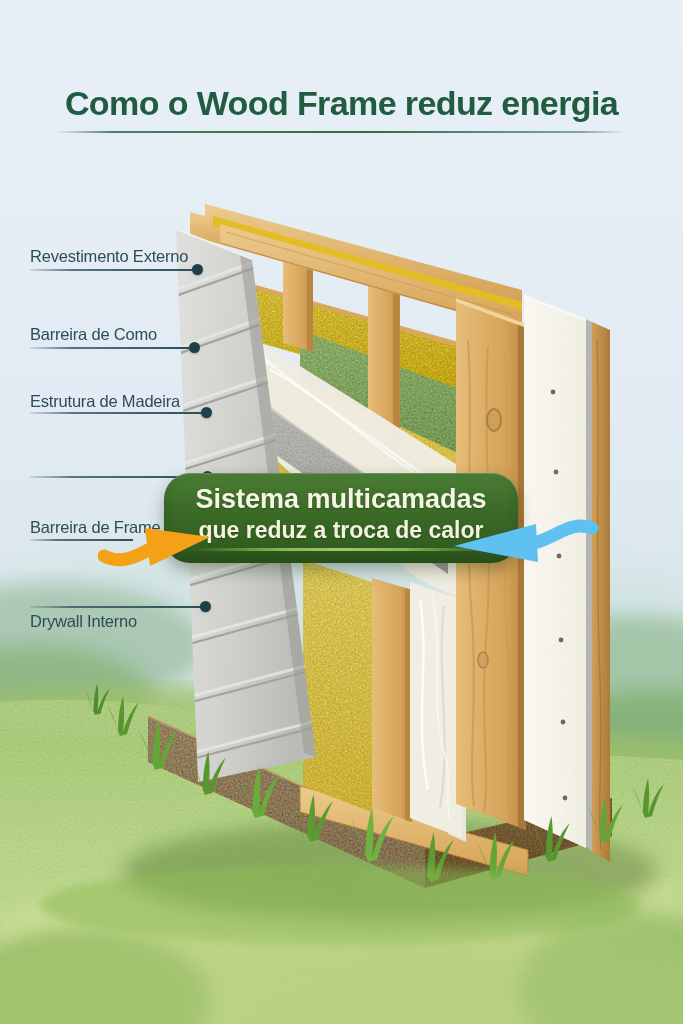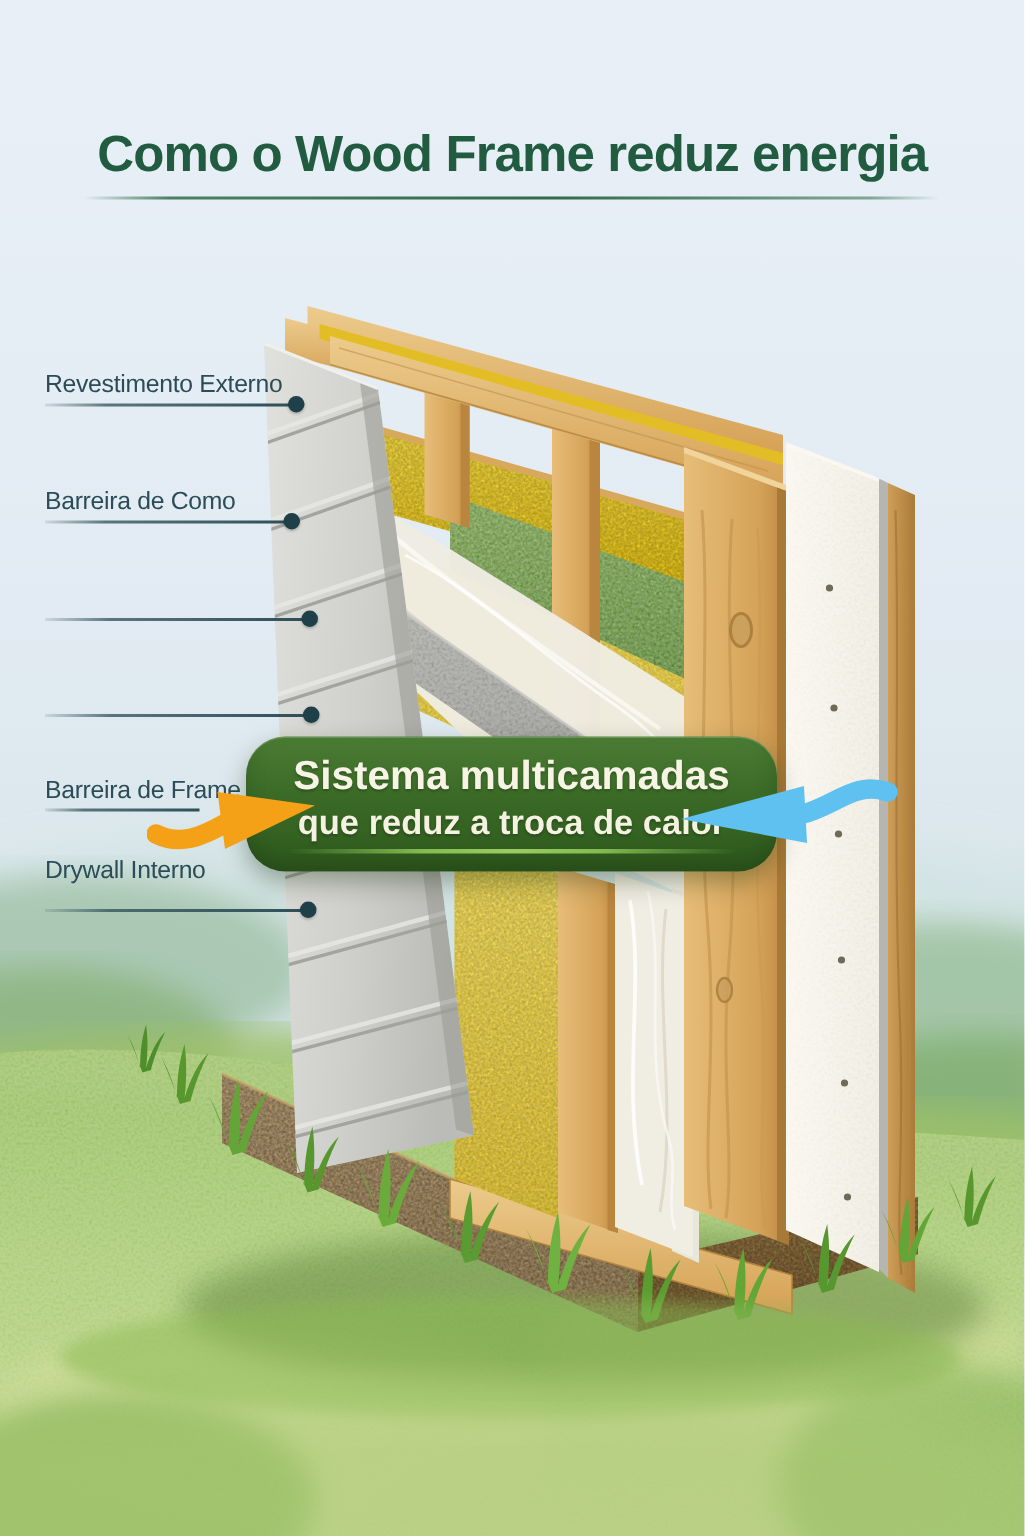--- a/index.html
+++ b/index.html
@@ -23,21 +23,21 @@
   }
   .leader{
     position:absolute;left:30px;height:1.5px;z-index:4;
     background:linear-gradient(90deg,rgba(44,77,87,.12),rgba(44,77,87,.75) 25%,#2e4f58);
   }
   .leader .dot{
     position:absolute;right:-9px;top:-5px;width:11px;height:11px;border-radius:50%;
     background:#1f4049;box-shadow:0 1px 2px rgba(0,0,0,.25);
   }
   .banner{
-    position:absolute;left:164px;top:491px;width:354px;height:90px;border-radius:26px;
+    position:absolute;left:164px;top:473px;width:354px;height:90px;border-radius:26px;
     background:linear-gradient(180deg,#4b7c34 0%,#3a6a26 45%,#2e5a1d 100%);
     box-shadow:0 7px 16px rgba(25,45,12,.35), inset 0 1px 0 rgba(255,255,255,.18), inset 0 -8px 14px rgba(0,0,0,.16);
     display:flex;flex-direction:column;align-items:center;justify-content:center;z-index:5;
   }
   .banner-line1{font-size:27px;font-weight:bold;color:#f7f4e6;line-height:1.1;text-shadow:0 1px 2px rgba(0,0,0,.25);}
   .banner-line2{font-size:23px;font-weight:bold;color:#f5f2e2;line-height:1.15;margin-top:2px;text-shadow:0 1px 2px rgba(0,0,0,.25);}
   .banner-underline{
     width:300px;height:3px;margin-top:5px;border-radius:2px;
     background:linear-gradient(90deg,rgba(140,191,87,0),#86b852 30%,#9ccb66 50%,#86b852 70%,rgba(140,191,87,0));
   }
@@ -301,32 +301,33 @@
   <div class="layer-label" style="top:247px">Revestimento Externo</div>
   <div class="leader" style="top:269px;width:164px">
       <span class="dot"></span>
     </div>
 
   <div class="layer-label" style="top:325px">Barreira de Como</div>
   <div class="leader" style="top:347px;width:161px">
       <span class="dot"></span>
     </div>
 
+  <div class="layer-label" style="top:392px">Estrutura de Madeira</div>
   <div class="leader" style="top:412px;width:173px">
       <span class="dot"></span>
     </div>
 
   <div class="leader" style="top:476px;width:174px">
       <span class="dot"></span>
     </div>
 
   <div class="layer-label" style="top:518px">Barreira de Frame</div>
   <div class="leader" style="top:539px;width:103px"></div>
 
-  <div class="layer-label" style="top:571px">Drywall Interno</div>
+  <div class="layer-label" style="top:612px">Drywall Interno</div>
   <div class="leader" style="top:606px;width:172px">
       <span class="dot"></span>
     </div>
 
   <div class="banner">
     <span class="banner-line1">Sistema multicamadas</span>
     <span class="banner-line2">que reduz a troca de calor</span>
     <span class="banner-underline"></span>
   </div>
 

